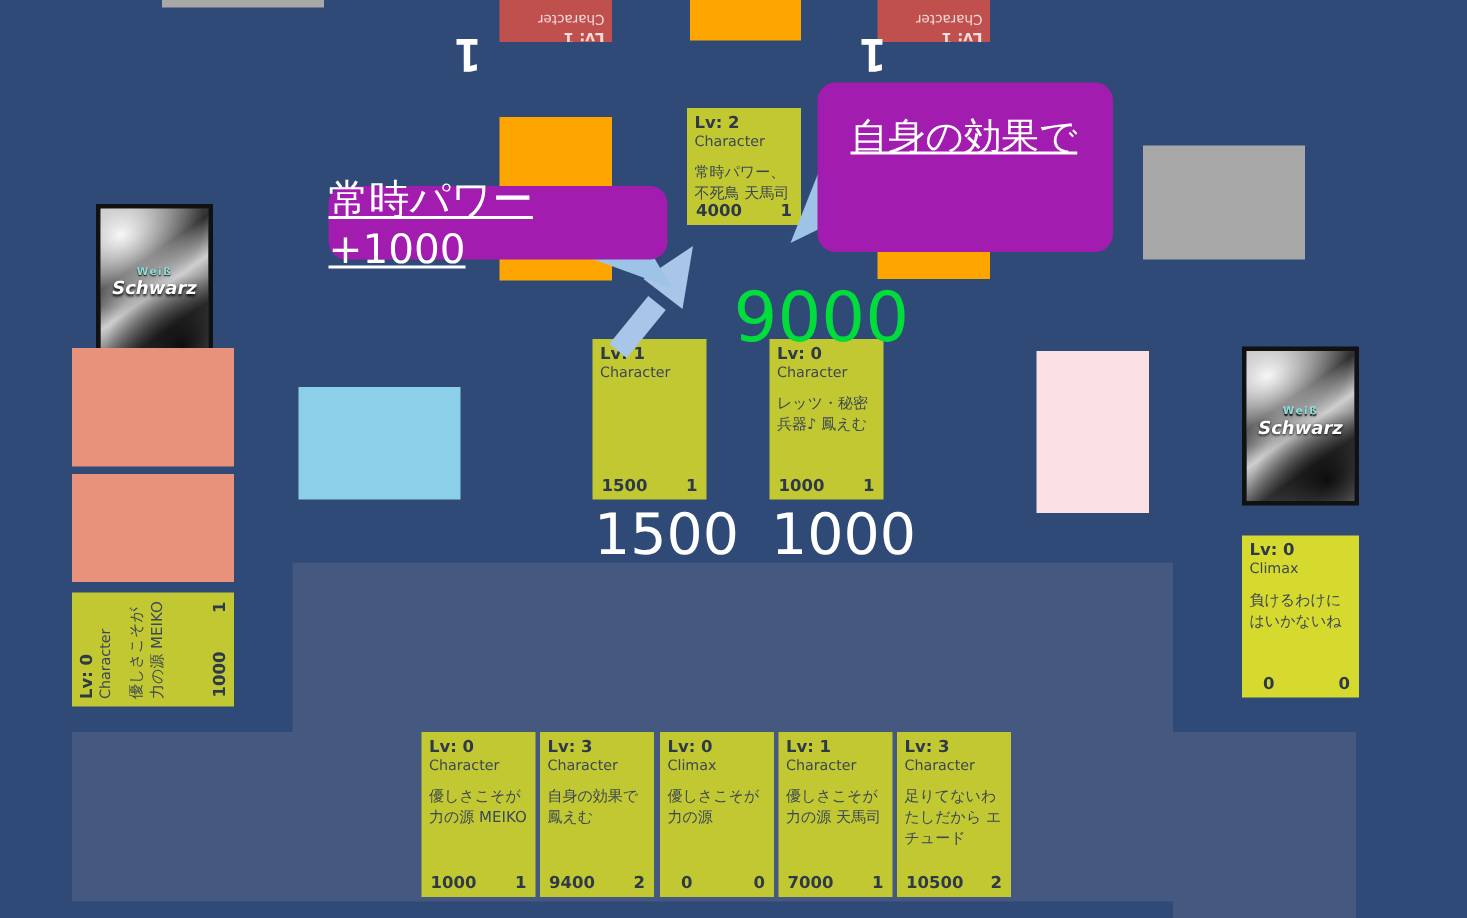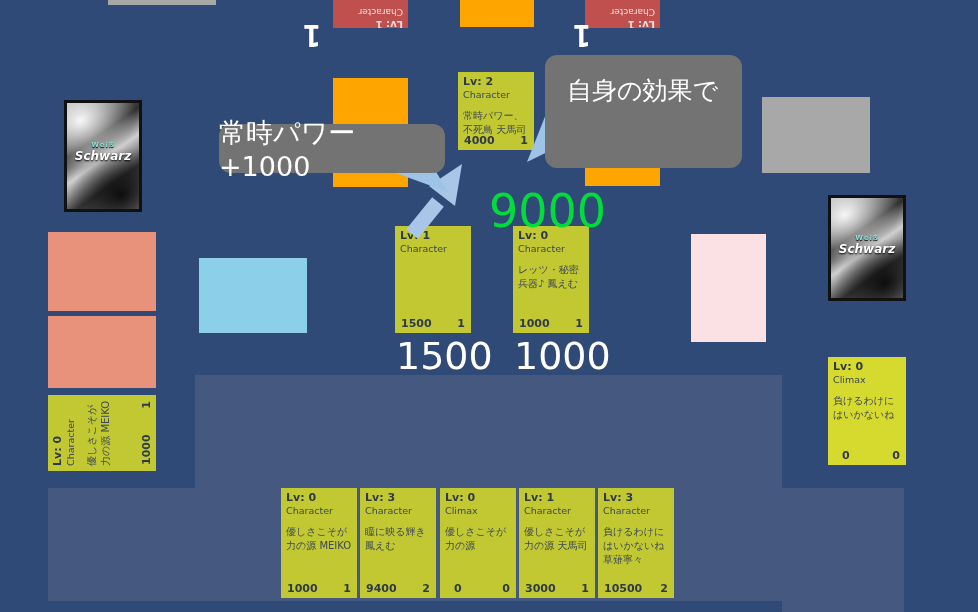--- a/index.html
+++ b/index.html
@@ -25,33 +25,33 @@
   .red-inner .rtype{font-size:9px;}
   
   .lvl-marker{position:absolute;color:#fff;font-family:"DejaVu Sans Mono",monospace;
               font-size:30px;font-weight:bold;transform:rotate(180deg);}
   
   .rot-wrap{position:absolute;width:108px;height:75px;}
   .rot-wrap .card{left:16px;top:-16px;transform:rotate(-90deg);}
   
   .card-back{position:absolute;box-sizing:border-box;border:3px solid #111;
              background:linear-gradient(145deg,#9a9a9a 0%,#2e2e2e 35%,#cfcfcf 52%,#3a3a3a 72%,#8a8a8a 100%);
-             overflow:hidden;}
+             overflow:hidden;margin-top:36px;}
   .cb-swirl-light{position:absolute;left:-25%;top:-18%;width:140%;height:75%;
              background:radial-gradient(ellipse at 35% 35%,rgba(255,255,255,.95),rgba(255,255,255,0) 62%);
              transform:rotate(-28deg);}
   .cb-swirl-dark{position:absolute;right:-25%;bottom:-18%;width:140%;height:75%;
              background:radial-gradient(ellipse at 60% 65%,rgba(0,0,0,.85),rgba(0,0,0,0) 62%);
              transform:rotate(-28deg);}
   .cb-logo{position:absolute;top:36%;width:100%;text-align:center;color:#fff;
            font-style:italic;font-weight:bold;font-size:12px;text-shadow:0 1px 2px #000;}
   .cb-weiss{display:block;font-size:7px;font-style:normal;color:#8FE0DA;letter-spacing:1px;
             text-shadow:0 1px 1px #000;}
   
-  .bubble{position:absolute;background:#737373;color:#fff;border-radius:12px;}
+  .bubble{position:absolute;background:#a21caf;color:#fff;border-radius:12px;text-decoration:underline;}
   .bubble-left{left:219px;top:124px;width:226px;height:49px;font-size:27px;
                display:flex;align-items:center;justify-content:center;}
   .bubble-right{left:545px;top:55px;width:197px;height:113px;font-size:25px;
                 padding:14px 0 0 22px;box-sizing:border-box;line-height:1.75;}
   .tail{position:absolute;}
   
   .total{position:absolute;color:#fff;font-family:"DejaVu Sans",sans-serif;
          font-size:38px;font-weight:500;}
   .total-green{color:#00DC3C;font-size:46px;margin-left:33px;}
 </style>
@@ -187,47 +187,47 @@
     <div class="type">Character</div>
     <div class="cname">優しさこそが力の源 MEIKO</div>
     <div class="stats">
       <span>1000</span>
       <span>1</span>
     </div>
   </div>
   <div class="card" style="left:360px;top:488px;height:110px">
     <div class="lv">Lv: 3</div>
     <div class="type">Character</div>
-    <div class="cname">瞳に映る輝き 鳳えむ</div>
+    <div class="cname">自身の効果で 鳳えむ</div>
     <div class="stats">
       <span>9400</span>
       <span>2</span>
     </div>
   </div>
   <div class="card" style="left:440px;top:488px;height:110px">
     <div class="lv">Lv: 0</div>
     <div class="type">Climax</div>
     <div class="cname">優しさこそが力の源</div>
     <div class="stats">
       <span style="padding-left:8px">0</span>
       <span>0</span>
     </div>
   </div>
   <div class="card" style="left:519px;top:488px;height:110px">
     <div class="lv">Lv: 1</div>
     <div class="type">Character</div>
     <div class="cname">優しさこそが力の源 天馬司</div>
     <div class="stats">
-      <span>3000</span>
+      <span>7000</span>
       <span>1</span>
     </div>
   </div>
   <div class="card" style="left:598px;top:488px;height:110px">
     <div class="lv">Lv: 3</div>
     <div class="type">Character</div>
-    <div class="cname">負けるわけにはいかないね 草薙寧々</div>
+    <div class="cname">足りてないわたしだから エチュード</div>
     <div class="stats">
       <span>10500</span>
       <span>2</span>
     </div>
   </div>
 
 </div>
 
 </body></html>

